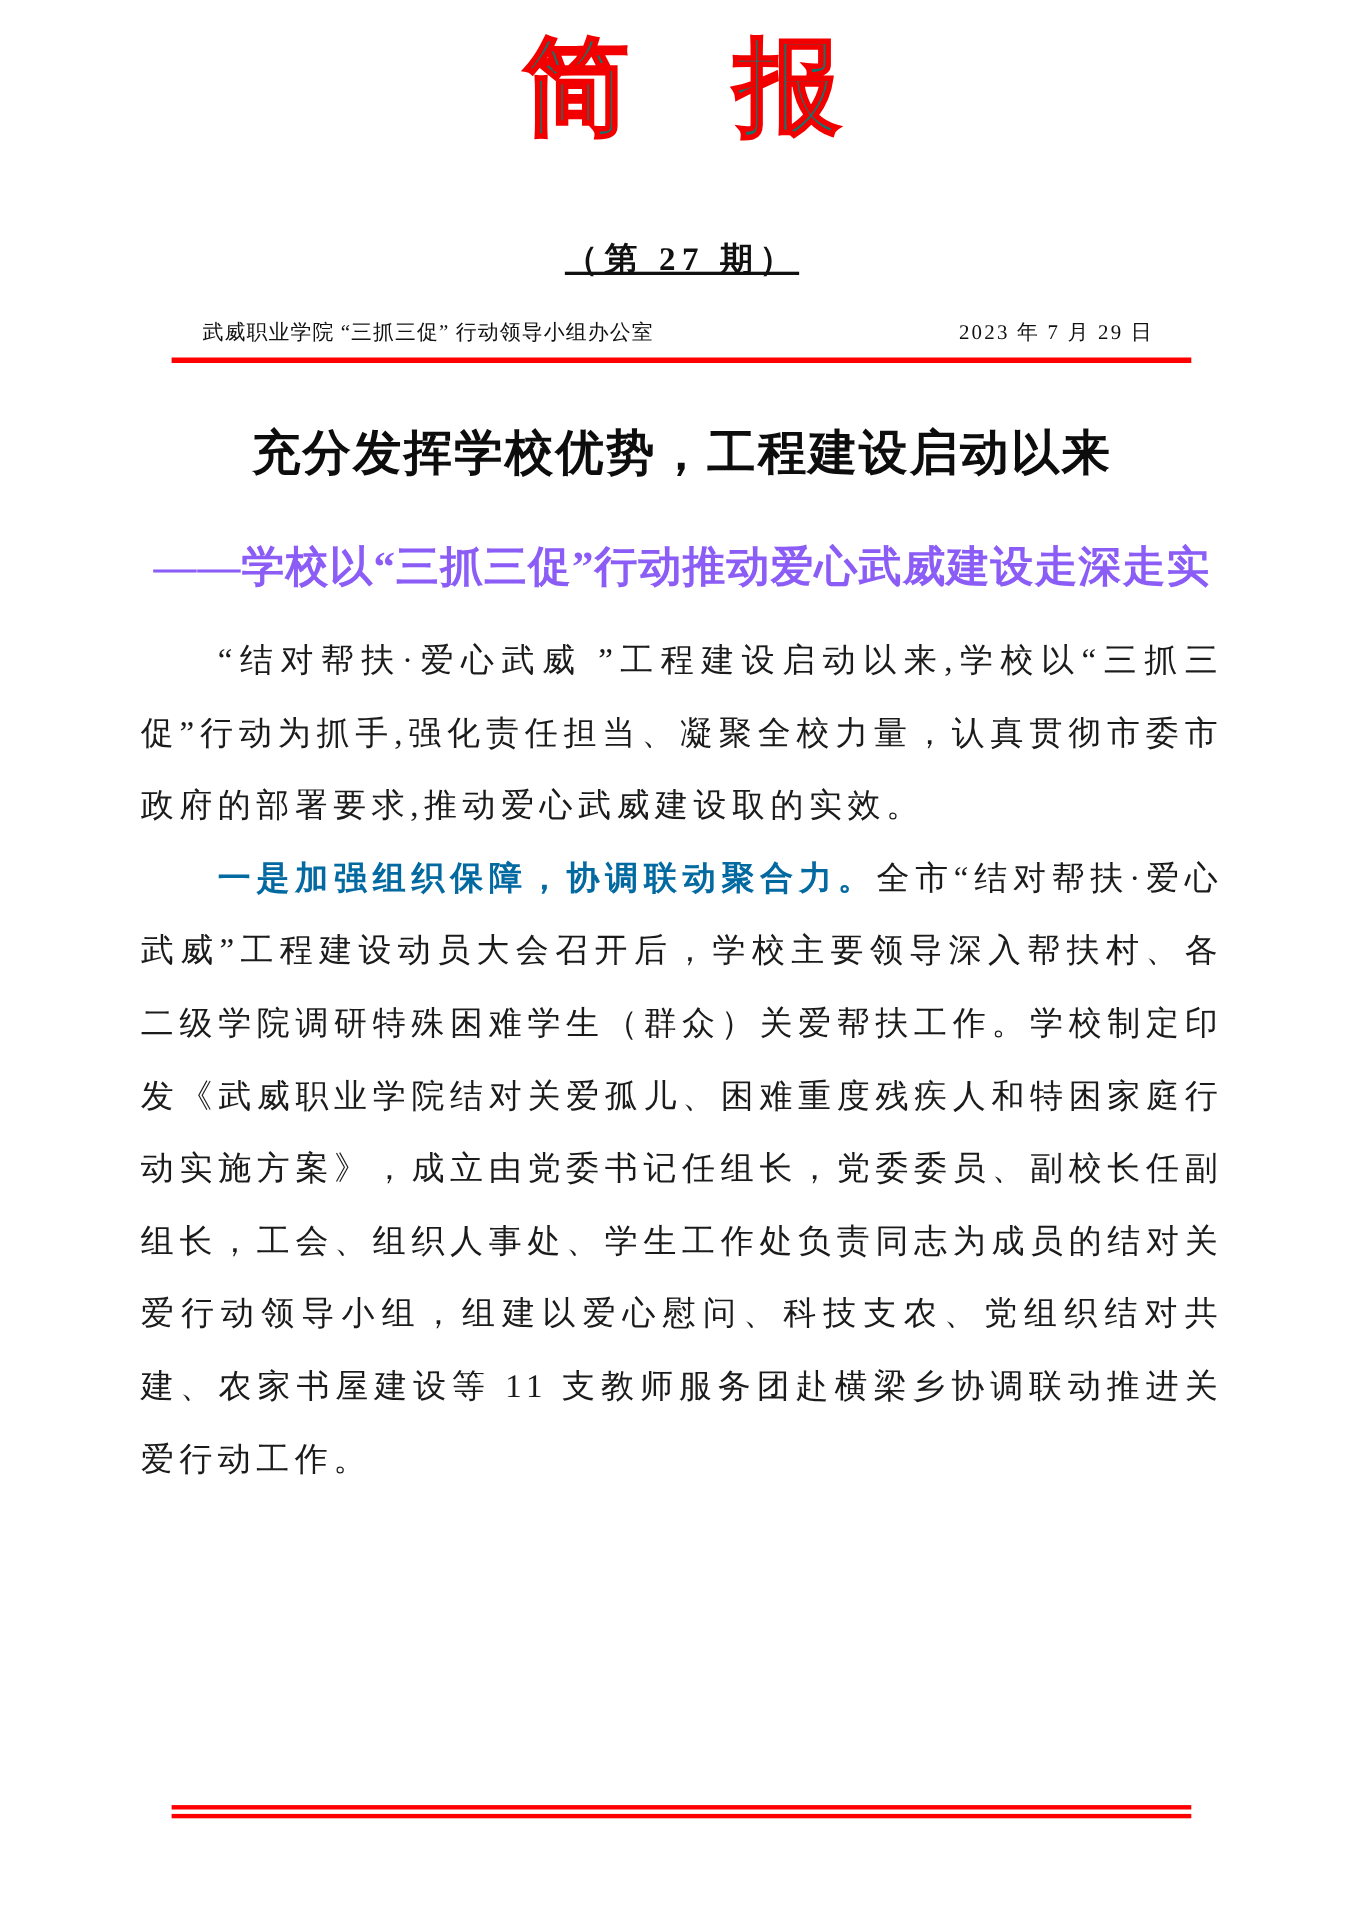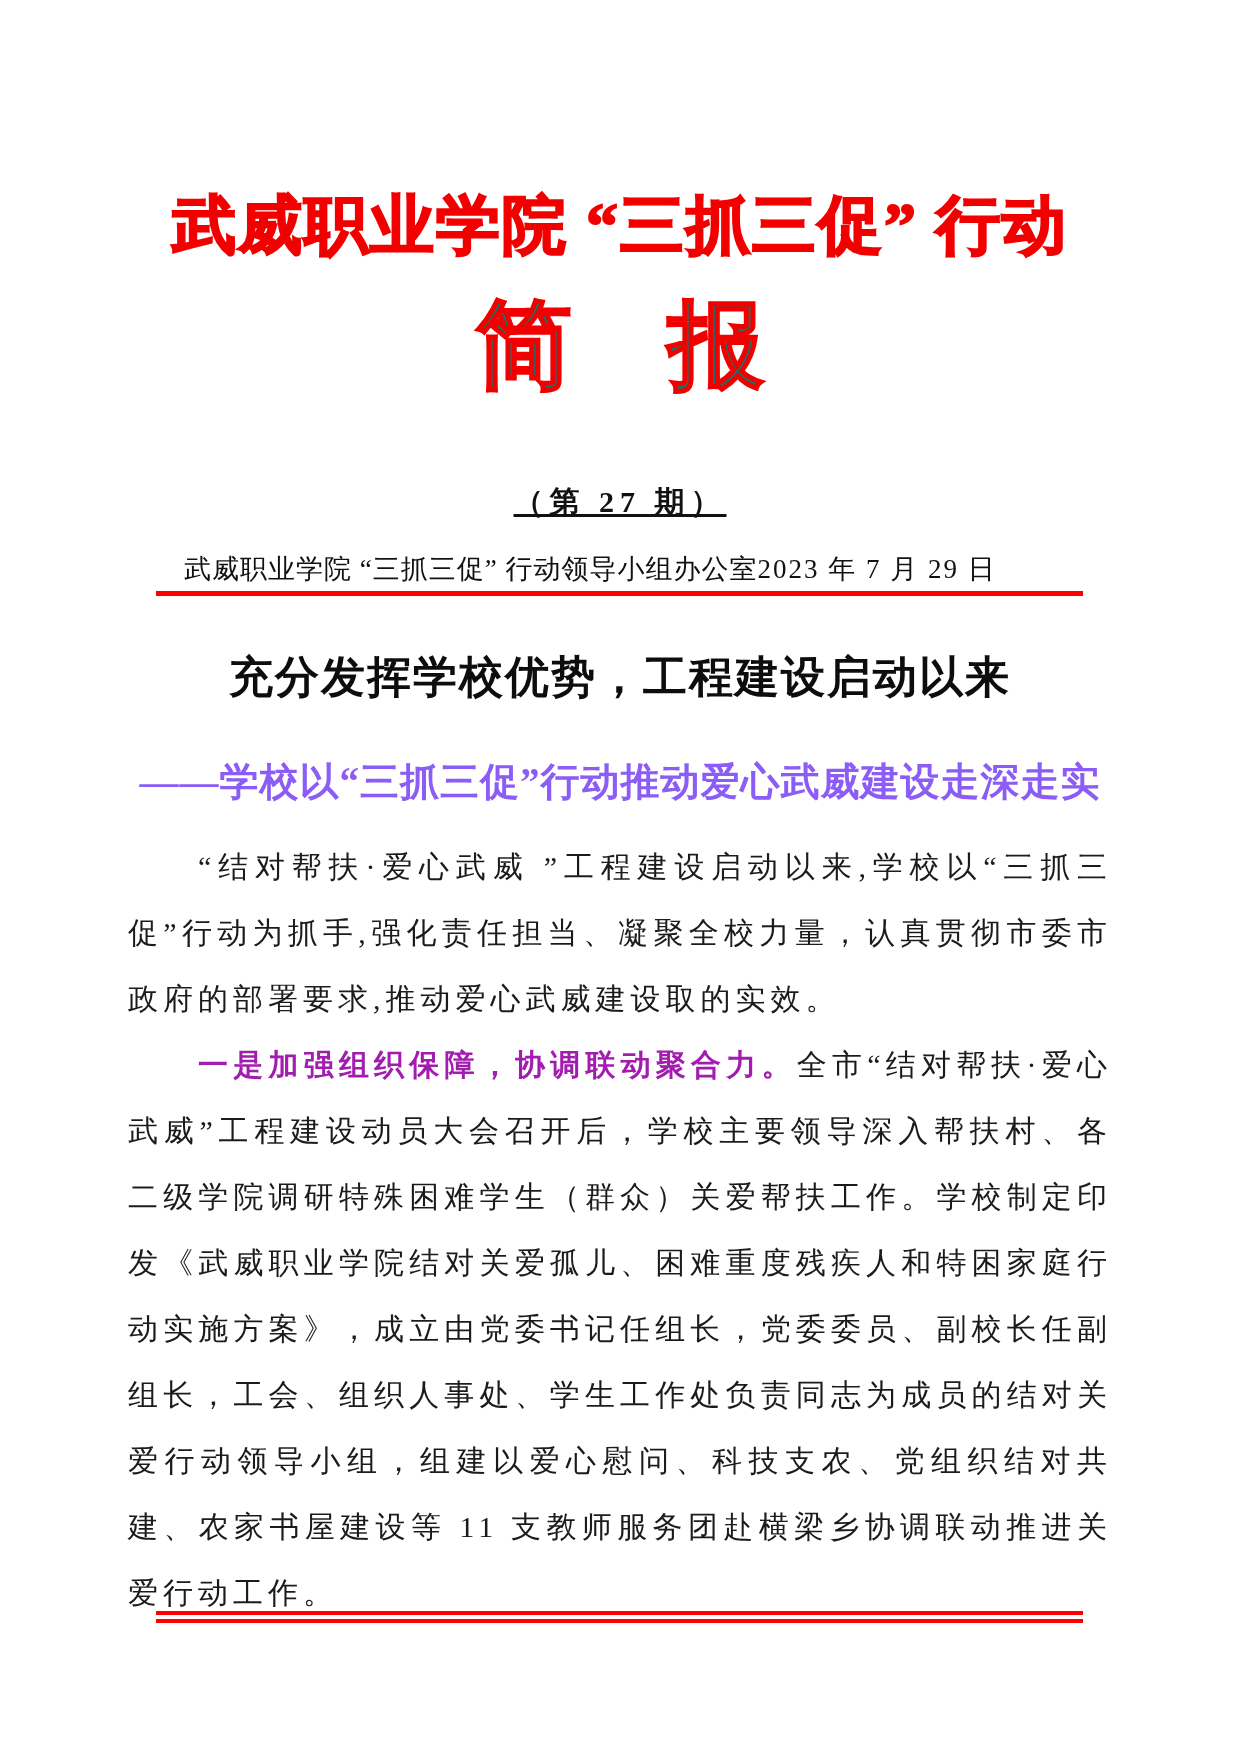--- a/index.html
+++ b/index.html
@@ -49,24 +49,25 @@
     font-weight: bold;
     letter-spacing: 6px;
     color: #111111;
     text-decoration: underline;
   }
   .office-row {
     margin: 30px auto 0 auto;
     width: 927px;
     margin-left: 156px;
     display: flex;
+    justify-content: space-between;
     align-items: flex-end;
     box-sizing: border-box;
     padding: 0 34px 0 28px;
-    font-size: 27px;
+    font-size: 19px;
     line-height: 38px;
   }
   .office-name { letter-spacing: 1px; }
   .issue-date { letter-spacing: 2px; }
   .header-rule {
     margin-left: 156px;
     margin-top: 3px;
     width: 927px;
     height: 5px;
     background: #fe0000;
@@ -100,38 +101,37 @@
     margin: 0;
     font-size: 30px;
     line-height: 66px;
     letter-spacing: 5px;
     text-indent: 70px;
     color: #1b1b1b;
   }
   .para-lead {
     font-family: "Liberation Sans", "DejaVu Sans", sans-serif;
     font-weight: bold;
-    color: #a21caf;
+    color: #0369a1;
   }
   
   .footer-rules {
     position: absolute;
     left: 156px;
     top: 1611px;
     width: 927px;
   }
   .footer-rule { height: 4px; background: #fe0000; }
   .footer-rule + .footer-rule { margin-top: 4px; }
 </style>
 </head>
 <body>
 
 <div class="page">
 
-  <h1 class="masthead-title">武威职业学院 “三抓三促” 行动</h1>
 
   <h1 class="masthead-name">简　报</h1>
 
   <div class="issue-line">（第 27 期）</div>
 
   <div class="office-row">
     <span class="office-name">武威职业学院 “三抓三促” 行动领导小组办公室</span>
     <span class="issue-date">2023 年 7 月 29 日</span>
   </div>
 

